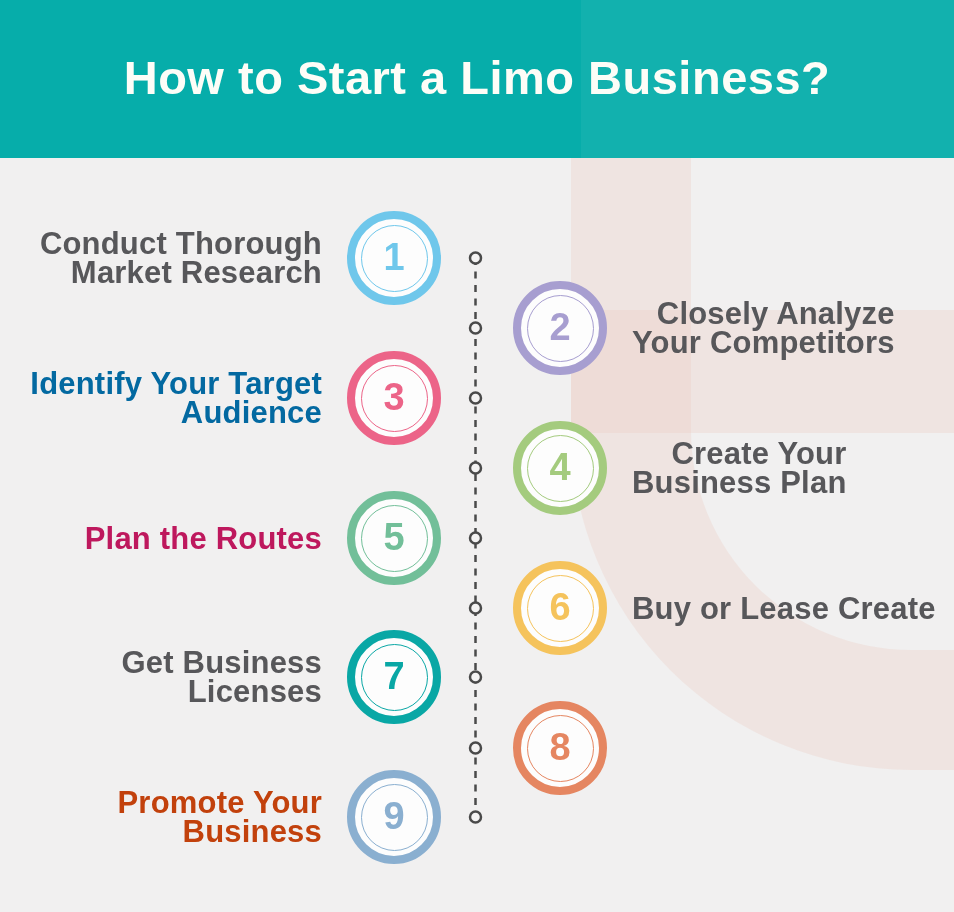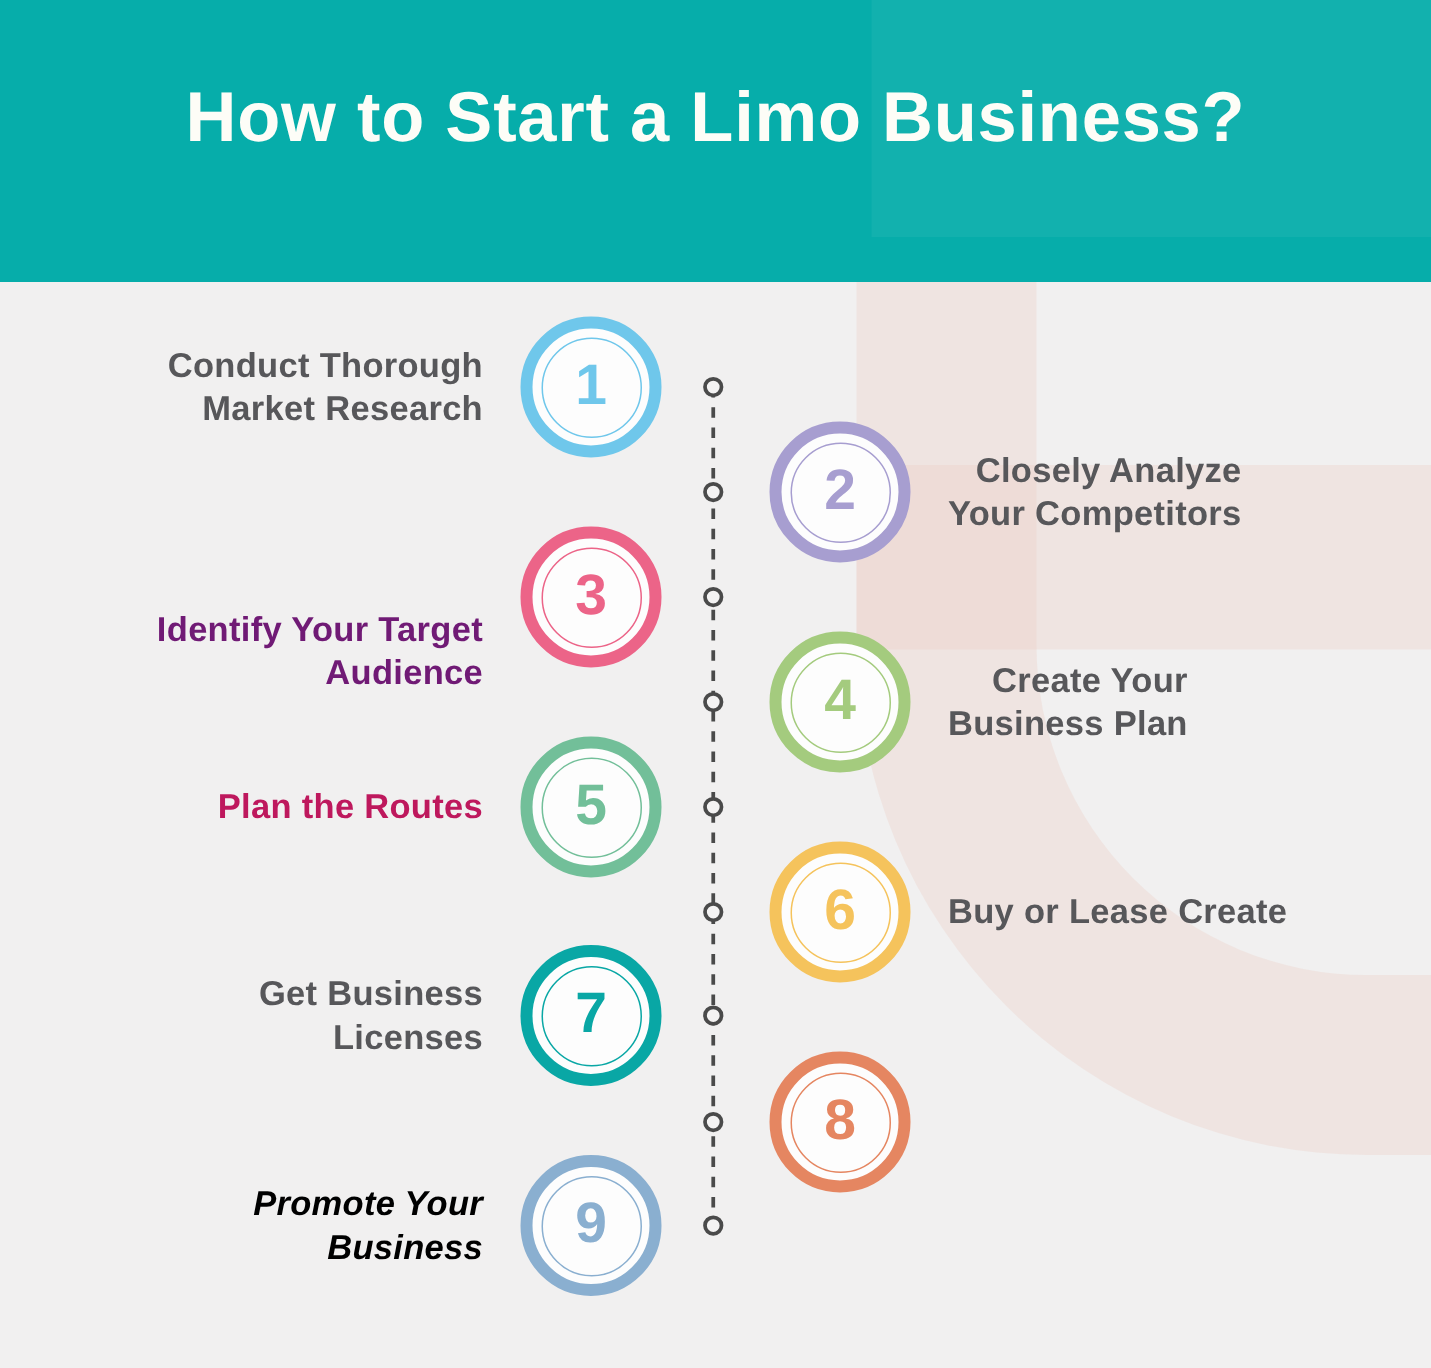--- a/index.html
+++ b/index.html
@@ -10,21 +10,21 @@
     overflow:hidden;
     background:#f1f0f0;
     font-family:"Liberation Sans","DejaVu Sans",sans-serif;
   }
 
   
   .bg-decor { position:absolute; inset:0; z-index:0; }
 
   
   .header {
-    position:absolute; top:0; left:0; width:954px; height:188px;
+    position:absolute; top:0; left:0; width:954px; height:158px;
     z-index:2;
   }
   .header-light-band {
     position:absolute; top:0; left:581px; width:373px; height:158px;
     background:rgba(255,255,255,0.05);
   }
   .header h1 {
     position:relative;
     margin:0; padding-top:52px;
     text-align:center;
@@ -51,21 +51,21 @@
     width:67px; height:67px; box-sizing:border-box;
     border:1.5px solid #999; border-radius:50%;
     display:flex; align-items:center; justify-content:center;
   }
   .step-number {
     font-size:38px; font-weight:700; line-height:1;
     padding-bottom:2px;
   }
   .step-label {
     position:absolute; top:50%; transform:translateY(-50%);
-    font-size:23px; font-weight:700; line-height:29px;
+    font-size:31px; font-weight:700; line-height:29px;
     letter-spacing:0.2px;
     white-space:pre-line;
   }
   .step.left  .step-label { right:632px; text-align:right; }
   .step.right .step-label { left:632px; text-align:right; }
 </style>
 </head>
 <body>
 
 <div class="canvas" style="background: rgb(241, 240, 240);">
@@ -106,21 +106,21 @@
       <div class="step right" style="top: 281px;">
     <div class="step-label" style="color: rgb(87, 87, 90);">Closely Analyze
 Your Competitors</div>
     <div class="step-circle" style="border-color: rgb(167, 158, 208);">
       <div class="step-circle-inner" style="border-color: rgb(167, 158, 208);">
         <span class="step-number" style="color: rgb(167, 158, 208);">2</span>
       </div>
     </div>
   </div>
       <div class="step left" style="top: 351px;">
-    <div class="step-label" style="color: #701a75; margin-top: 36px;">Identify Your Target
+    <div class="step-label" style="color: #0369a1;">Identify Your Target
 Audience</div>
     <div class="step-circle" style="border-color: rgb(236, 100, 136);">
       <div class="step-circle-inner" style="border-color: rgb(236, 100, 136);">
         <span class="step-number" style="color: rgb(236, 100, 136);">3</span>
       </div>
     </div>
   </div>
       <div class="step right" style="top: 421px;">
     <div class="step-label" style="color: rgb(87, 87, 90);">Create Your
 Business Plan</div>
@@ -156,21 +156,21 @@
     </div>
   </div>
       <div class="step right" style="top: 701px;">
     <div class="step-circle" style="border-color: rgb(229, 134, 97);">
       <div class="step-circle-inner" style="border-color: rgb(229, 134, 97);">
         <span class="step-number" style="color: rgb(229, 134, 97);">8</span>
       </div>
     </div>
   </div>
       <div class="step left" style="top: 770px;">
-    <div class="step-label" style="color: #000000; font-style: italic;">Promote Your
+    <div class="step-label" style="color: #c2410c;">Promote Your
 Business</div>
     <div class="step-circle" style="border-color: rgb(138, 175, 208);">
       <div class="step-circle-inner" style="border-color: rgb(138, 175, 208);">
         <span class="step-number" style="color: rgb(138, 175, 208);">9</span>
       </div>
     </div>
   </div>
     </div>
 </div>
 

